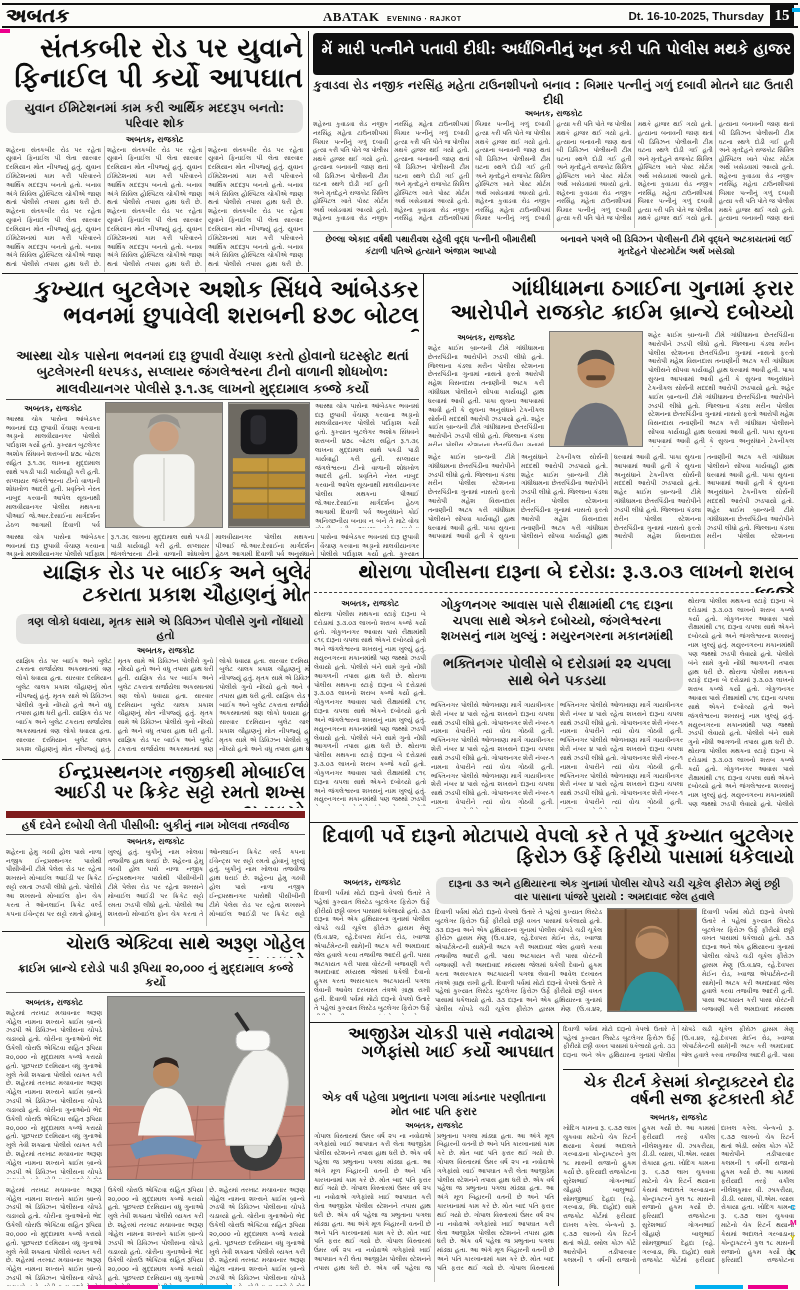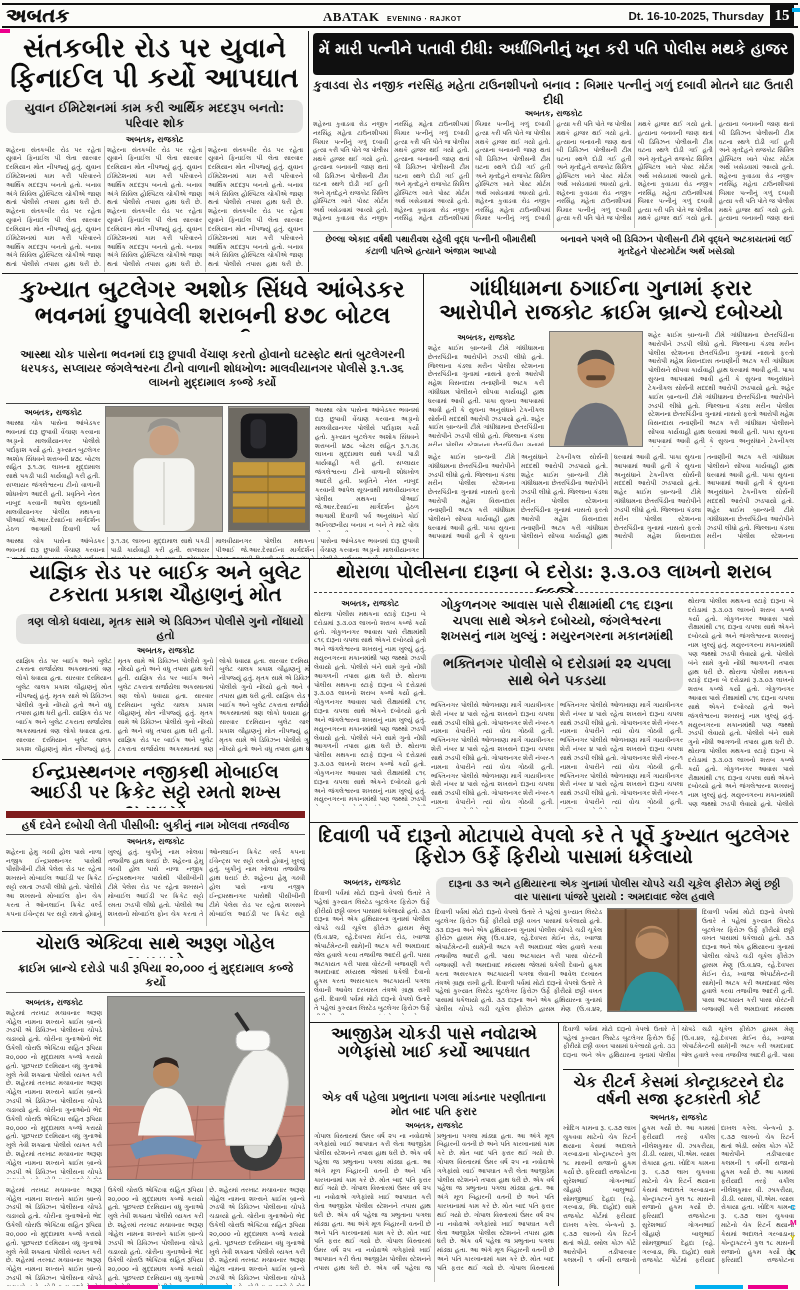--- a/index.html
+++ b/index.html
@@ -21,21 +21,21 @@
   .mast-center .t1 { font-weight:900; font-size:13px; letter-spacing:.5px; display:inline;font-family:Liberation Serif, serif;}
   .mast-center .t2 { font-weight:700; font-size:7px; letter-spacing:.5px; display:inline; margin-left:3px;}
   .mast-date { font-family:"Liberation Sans",sans-serif; font-weight:700; font-size:11.5px; margin-right:6px;}
   .pageno { background:#111; color:#fff; font-weight:900; font-size:15px;
     width:24px; height:21px; display:flex; align-items:center; justify-content:center;
     font-family:"Liberation Serif",serif; }
   
   .art { position:absolute; background:#fcfcf9; padding:2px 4px; overflow:hidden; }
   .bt { border-top:1.5px solid #1a1a1a; }
   .bl { border-left:1px solid #1a1a1a; }
-  .hl { font-family:"DejaVu Serif",serif; font-weight:800; text-align:center;
+  .hl { font-family:"DejaVu Serif",serif; font-weight:800; text-align:right;
         line-height:1.12; color:#0d0d0d; overflow:hidden; }
   .sub { font-weight:700; text-align:center; line-height:1.25; margin:3px auto 2px; }
   .sub.gray { background:#e2e2e0; border-radius:8px; padding:1px 6px; }
   .byline { font-weight:700; font-size:8px; text-align:center; margin:2px 0 1px; }
   .body { font-size:6.4px; line-height:1.38; text-align:justify; color:#222;
           overflow:hidden; }
   .cols { column-gap:6px; column-rule:1px solid #b9b9b5; }
   .dashed { border-bottom:1.5px dashed #3a3a3a; padding-bottom:3px; }
   .row { display:flex; gap:5px; }
   .photo { border:1px solid #777; background:#cfcac0; flex:none; }
@@ -75,21 +75,21 @@
     <div class="byline">અબતક, રાજકોટ</div>
     <div class="body cols" style="columns:6;height:108px;font-size:6.2px;">શહેરના કુવાડવા રોડ નજીક નરસિંહ મહેતા ટાઉનશીપમાં બિમાર પત્નીનું ગળું દબાવી હત્યા કરી પતિ પોતે જ પોલીસ મથકે હાજર થઈ ગયો હતો. હત્યાના બનાવની જાણ થતાં બી ડિવિઝન પોલીસની ટીમ ઘટના સ્થળે દોડી ગઈ હતી અને મૃતદેહને રાજકોટ સિવિલ હોસ્પિટલ ખાતે પોસ્ટ મોર્ટમ અર્થે ખસેડવામાં આવ્યો હતો. શહેરના કુવાડવા રોડ નજીક નરસિંહ મહેતા ટાઉનશીપમાં બિમાર પત્નીનું ગળું દબાવી હત્યા કરી પતિ પોતે જ પોલીસ મથકે હાજર થઈ ગયો હતો. હત્યાના બનાવની જાણ થતાં બી ડિવિઝન પોલીસની ટીમ ઘટના સ્થળે દોડી ગઈ હતી અને મૃતદેહને રાજકોટ સિવિલ હોસ્પિટલ ખાતે પોસ્ટ મોર્ટમ અર્થે ખસેડવામાં આવ્યો હતો. શહેરના કુવાડવા રોડ નજીક નરસિંહ મહેતા ટાઉનશીપમાં બિમાર પત્નીનું ગળું દબાવી હત્યા કરી પતિ પોતે જ પોલીસ મથકે હાજર થઈ ગયો હતો. હત્યાના બનાવની જાણ થતાં બી ડિવિઝન પોલીસની ટીમ ઘટના સ્થળે દોડી ગઈ હતી અને મૃતદેહને રાજકોટ સિવિલ હોસ્પિટલ ખાતે પોસ્ટ મોર્ટમ અર્થે ખસેડવામાં આવ્યો હતો. શહેરના કુવાડવા રોડ નજીક નરસિંહ મહેતા ટાઉનશીપમાં બિમાર પત્નીનું ગળું દબાવી હત્યા કરી પતિ પોતે જ પોલીસ મથકે હાજર થઈ ગયો હતો. હત્યાના બનાવની જાણ થતાં બી ડિવિઝન પોલીસની ટીમ ઘટના સ્થળે દોડી ગઈ હતી અને મૃતદેહને રાજકોટ સિવિલ હોસ્પિટલ ખાતે પોસ્ટ મોર્ટમ અર્થે ખસેડવામાં આવ્યો હતો. શહેરના કુવાડવા રોડ નજીક નરસિંહ મહેતા ટાઉનશીપમાં બિમાર પત્નીનું ગળું દબાવી હત્યા કરી પતિ પોતે જ પોલીસ મથકે હાજર થઈ ગયો હતો. હત્યાના બનાવની જાણ થતાં બી ડિવિઝન પોલીસની ટીમ ઘટના સ્થળે દોડી ગઈ હતી અને મૃતદેહને રાજકોટ સિવિલ હોસ્પિટલ ખાતે પોસ્ટ મોર્ટમ અર્થે ખસેડવામાં આવ્યો હતો. શહેરના કુવાડવા રોડ નજીક નરસિંહ મહેતા ટાઉનશીપમાં બિમાર પત્નીનું ગળું દબાવી હત્યા કરી પતિ પોતે જ પોલીસ મથકે હાજર થઈ ગયો હતો. હત્યાના બનાવની જાણ થતાં બી ડિવિઝન પોલીસની ટીમ ઘટના સ્થળે દોડી ગઈ હતી અને મૃતદેહને રાજકોટ સિવિલ હોસ્પિટલ ખાતે પોસ્ટ મોર્ટમ અર્થે ખસેડવામાં આવ્યો હતો. શહેરના કુવાડવા રોડ નજીક નરસિંહ મહેતા ટાઉનશીપમાં બિમાર પત્નીનું ગળું દબાવી હત્યા કરી પતિ પોતે જ પોલીસ મથકે હાજર થઈ ગયો હતો. હત્યાના બનાવની જાણ થતાં બી ડિવિઝન પોલીસની ટીમ ઘટના સ્થળે દોડી ગઈ હતી અને મૃતદેહને રાજકોટ સિવિલ હોસ્પિટલ ખાતે પોસ્ટ મોર્ટમ અર્થે ખસેડવામાં આવ્યો હતો. શહેરના કુવાડવા રોડ નજીક નરસિંહ મહેતા ટાઉનશીપમાં બિમાર પત્નીનું ગળું દબાવી હત્યા કરી પતિ પોતે જ પોલીસ મથકે હાજર થઈ ગયો હતો. હત્યાના બનાવની જાણ થતાં બી ડિવિઝન પોલીસની ટીમ ઘટના સ્થળે દોડી ગઈ હતી અને મૃતદેહને રાજકોટ સિવિલ હોસ્પિટલ ખાતે પોસ્ટ મોર્ટમ અર્થે ખસેડવામાં આવ્યો હતો. શહેરના કુવાડવા રોડ નજીક નરસિંહ મહેતા ટાઉનશીપમાં બિમાર પત્નીનું ગળું દબાવી હત્યા કરી પતિ પોતે જ પોલીસ મથકે હાજર થઈ ગયો હતો. હત્યાના બનાવની જાણ થતાં બી ડિવિઝન પોલીસની ટીમ ઘટના સ્થળે દોડી ગઈ હતી અને મૃતદેહને રાજકોટ સિવિલ હોસ્પિટલ ખાતે પોસ્ટ મોર્ટમ અર્થે ખસેડવામાં આવ્યો હતો. શહેરના કુવાડવા રોડ નજીક નરસિંહ મહેતા ટાઉનશીપમાં બિમાર પત્નીનું ગળું દબાવી હત્યા કરી પતિ પોતે જ પોલીસ મથકે હાજર થઈ ગયો હતો. હત્યાના બનાવની જાણ થતાં બી ડિવિઝન પોલીસની ટીમ ઘટના સ્થળે દોડી ગઈ હતી અને મૃતદેહને રાજકોટ સિવિલ હોસ્પિટલ ખાતે પોસ્ટ મોર્ટમ અર્થે ખસેડવામાં આવ્યો હતો. શહેરના કુવાડવા રોડ નજીક નરસિંહ મહેતા ટાઉનશીપમાં બિમાર પત્નીનું ગળું દબાવી હત્યા કરી પતિ પોતે જ પોલીસ મથકે હાજર થઈ ગયો હતો. હત્યાના બનાવની જાણ થતાં બી ડિવિઝન પોલીસની ટીમ ઘટના સ્થળે દોડી ગઈ હતી અને મૃતદેહને રાજકોટ સિવિલ હોસ્પિટલ ખાતે પોસ્ટ મોર્ટમ અર્થે ખસેડવામાં આવ્યો હતો. શહેરના કુવાડવા રોડ નજીક નરસિંહ મહેતા ટાઉનશીપમાં બિમાર પત્નીનું ગળું દબાવી હત્યા કરી પતિ પોતે જ પોલીસ મથકે હાજર થઈ ગયો હતો. હત્યાના બનાવની જાણ થતાં બી ડિવિઝન પોલીસની ટીમ ઘટના સ્થળે દોડી ગઈ હતી અને મૃતદેહને રાજકોટ સિવિલ હોસ્પિટલ ખાતે પોસ્ટ મોર્ટમ અર્થે ખસેડવામાં આવ્યો હતો.</div>
     <div class="noteband">
       <div>છેલ્લા એકાદ વર્ષથી પથારીવશ રહેલી વૃદ્ધ પત્નીની બીમારીથી કંટાળી પતિએ હત્યાને અંજામ આપ્યો</div>
       <div>બનાવને પગલે બી ડિવિઝન પોલીસની ટીમે વૃદ્ધને અટકાયતમાં લઈ મૃતદેહને પોસ્ટમોર્ટમ અર્થે ખસેડ્યો</div>
     </div>
   </section>
 
   <section class="art bt" style="left:2px;top:273px;width:421px;height:285px;">
     <div class="hl" style="font-size:23px;height:56px;">કુખ્યાત બુટલેગર અશોક સિંધવે આંબેડકર ભવનમાં છુપાવેલી શરાબની ૪૭૮ બોટલ ઝડપાઈ</div>
-    <div class="sub" style="font-size:11px;border-bottom:1px solid #444;padding-bottom:14px;margin-top:16px;">આસ્થા ચોક પાસેના ભવનમાં દારૂ છુપાવી વેંચાણ કરતો હોવાનો ઘટસ્ફોટ થતાં બુટલેગરની ધરપકડ, સપ્લાયર જંગલેશ્વરના ટીનો વાળાની શોધખોળ: માલવીયાનગર પોલીસે રૂ.૧.૩૬ લાખનો મુદ્દામાલ કબ્જે કર્યો</div>
+    <div class="sub" style="font-size:13px;border-bottom:1px solid #444;padding-bottom:2px;margin-top:16px;">આસ્થા ચોક પાસેના ભવનમાં દારૂ છુપાવી વેંચાણ કરતો હોવાનો ઘટસ્ફોટ થતાં બુટલેગરની ધરપકડ, સપ્લાયર જંગલેશ્વરના ટીનો વાળાની શોધખોળ: માલવીયાનગર પોલીસે રૂ.૧.૩૬ લાખનો મુદ્દામાલ કબ્જે કર્યો</div>
     <div class="row" style="height:128px;margin-top:2px;">
       <div style="width:94px;flex:none;">
         <div class="byline">અબતક, રાજકોટ</div>
         <div class="body" style="height:112px;">આસ્થા ચોક પાસેના આંબેડકર ભવનમાં દારૂ છુપાવી વેંચાણ કરવાના અડ્ડાનો માલવીયાનગર પોલીસે પર્દાફાશ કર્યો હતો. કુખ્યાત બુટલેગર અશોક સિંધવને શરાબની ૪૭૮ બોટલ સહિત રૂ.૧.૩૬ લાખના મુદ્દામાલ સાથે પકડી પાડી કાર્યવાહી કરી હતી. સપ્લાયર જંગલેશ્વરના ટીનો વાળાની શોધખોળ આદરી હતી. પ્રવૃતિને નેસ્ત નાબુદ કરવાની આપેલ સૂચનાથી માલવીયાનગર પોલીસ મથકના પીઆઈ જે.આર.દેસાઈના માર્ગદર્શન હેઠળ આગામી દિવાળી પર્વ અનુસંધાને કોઈ અનિચ્છનીય બનાવ ન બને તે માટે વોચ ગોઠવી હતી. આસ્થા ચોક પાસેના આંબેડકર ભવનમાં દારૂ છુપાવી વેંચાણ કરવાના અડ્ડાનો માલવીયાનગર પોલીસે પર્દાફાશ કર્યો હતો. કુખ્યાત બુટલેગર અશોક સિંધવને શરાબની ૪૭૮ બોટલ સહિત રૂ.૧.૩૬ લાખના મુદ્દામાલ સાથે પકડી પાડી કાર્યવાહી કરી હતી. સપ્લાયર જંગલેશ્વરના ટીનો વાળાની શોધખોળ આદરી હતી. પ્રવૃતિને નેસ્ત નાબુદ કરવાની આપેલ સૂચનાથી માલવીયાનગર પોલીસ મથકના પીઆઈ જે.આર.દેસાઈના માર્ગદર્શન હેઠળ આગામી દિવાળી પર્વ અનુસંધાને કોઈ અનિચ્છનીય બનાવ ન બને તે માટે વોચ ગોઠવી હતી. આસ્થા ચોક પાસેના આંબેડકર ભવનમાં દારૂ છુપાવી વેંચાણ કરવાના અડ્ડાનો માલવીયાનગર પોલીસે પર્દાફાશ કર્યો હતો. કુખ્યાત બુટલેગર અશોક સિંધવને શરાબની ૪૭૮ બોટલ સહિત રૂ.૧.૩૬ લાખના મુદ્દામાલ સાથે પકડી પાડી કાર્યવાહી કરી હતી. સપ્લાયર જંગલેશ્વરના ટીનો વાળાની શોધખોળ આદરી હતી. પ્રવૃતિને નેસ્ત નાબુદ કરવાની આપેલ સૂચનાથી માલવીયાનગર પોલીસ મથકના પીઆઈ જે.આર.દેસાઈના માર્ગદર્શન હેઠળ આગામી દિવાળી પર્વ અનુસંધાને કોઈ અનિચ્છનીય બનાવ ન બને તે માટે વોચ ગોઠવી હતી. આસ્થા ચોક પાસેના આંબેડકર ભવનમાં દારૂ છુપાવી વેંચાણ કરવાના અડ્ડાનો માલવીયાનગર પોલીસે પર્દાફાશ કર્યો હતો. કુખ્યાત બુટલેગર અશોક સિંધવને શરાબની ૪૭૮ બોટલ સહિત રૂ.૧.૩૬ લાખના મુદ્દામાલ સાથે પકડી પાડી કાર્યવાહી કરી હતી. સપ્લાયર જંગલેશ્વરના ટીનો વાળાની શોધખોળ આદરી હતી. પ્રવૃતિને નેસ્ત નાબુદ કરવાની આપેલ સૂચનાથી માલવીયાનગર પોલીસ મથકના પીઆઈ જે.આર.દેસાઈના માર્ગદર્શન હેઠળ આગામી દિવાળી પર્વ અનુસંધાને કોઈ અનિચ્છનીય બનાવ ન બને તે માટે વોચ ગોઠવી હતી.</div>
       </div>
       <div class="photo" style="width:118px;height:126px;">
         <svg viewBox="0 0 118 126">
             <rect width="118" height="126" fill="#b6b0a4"></rect>
             <rect width="118" height="10" fill="#8c867b"></rect>
             <path d="M42 26 q17 -15 34 0 l-3 -9 q-14 -11 -28 0 z" fill="#97948e"></path>

